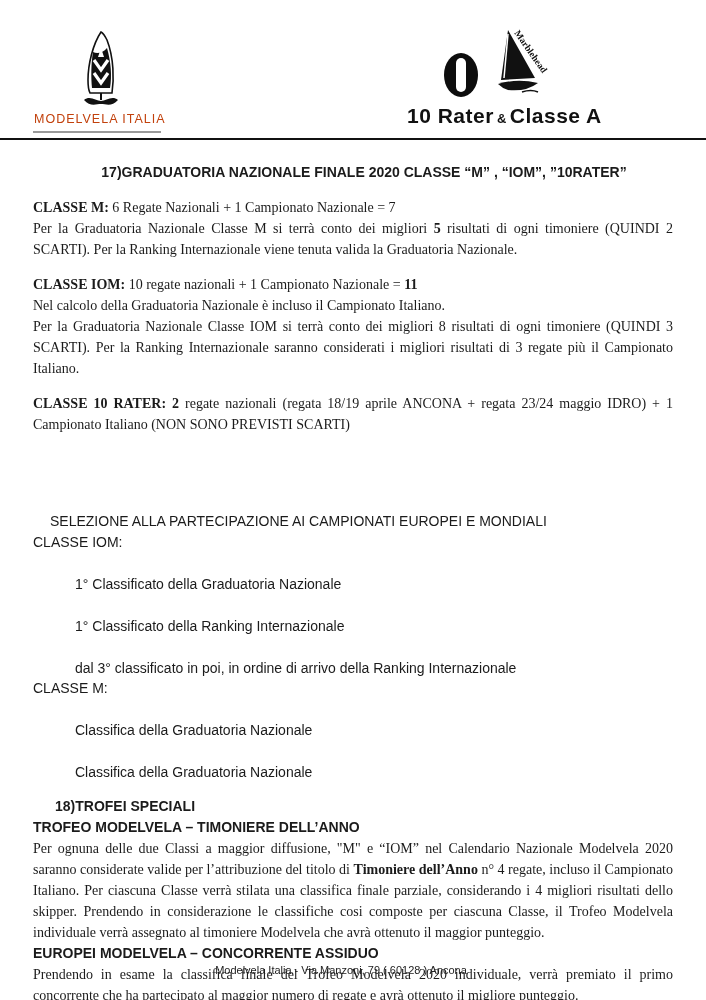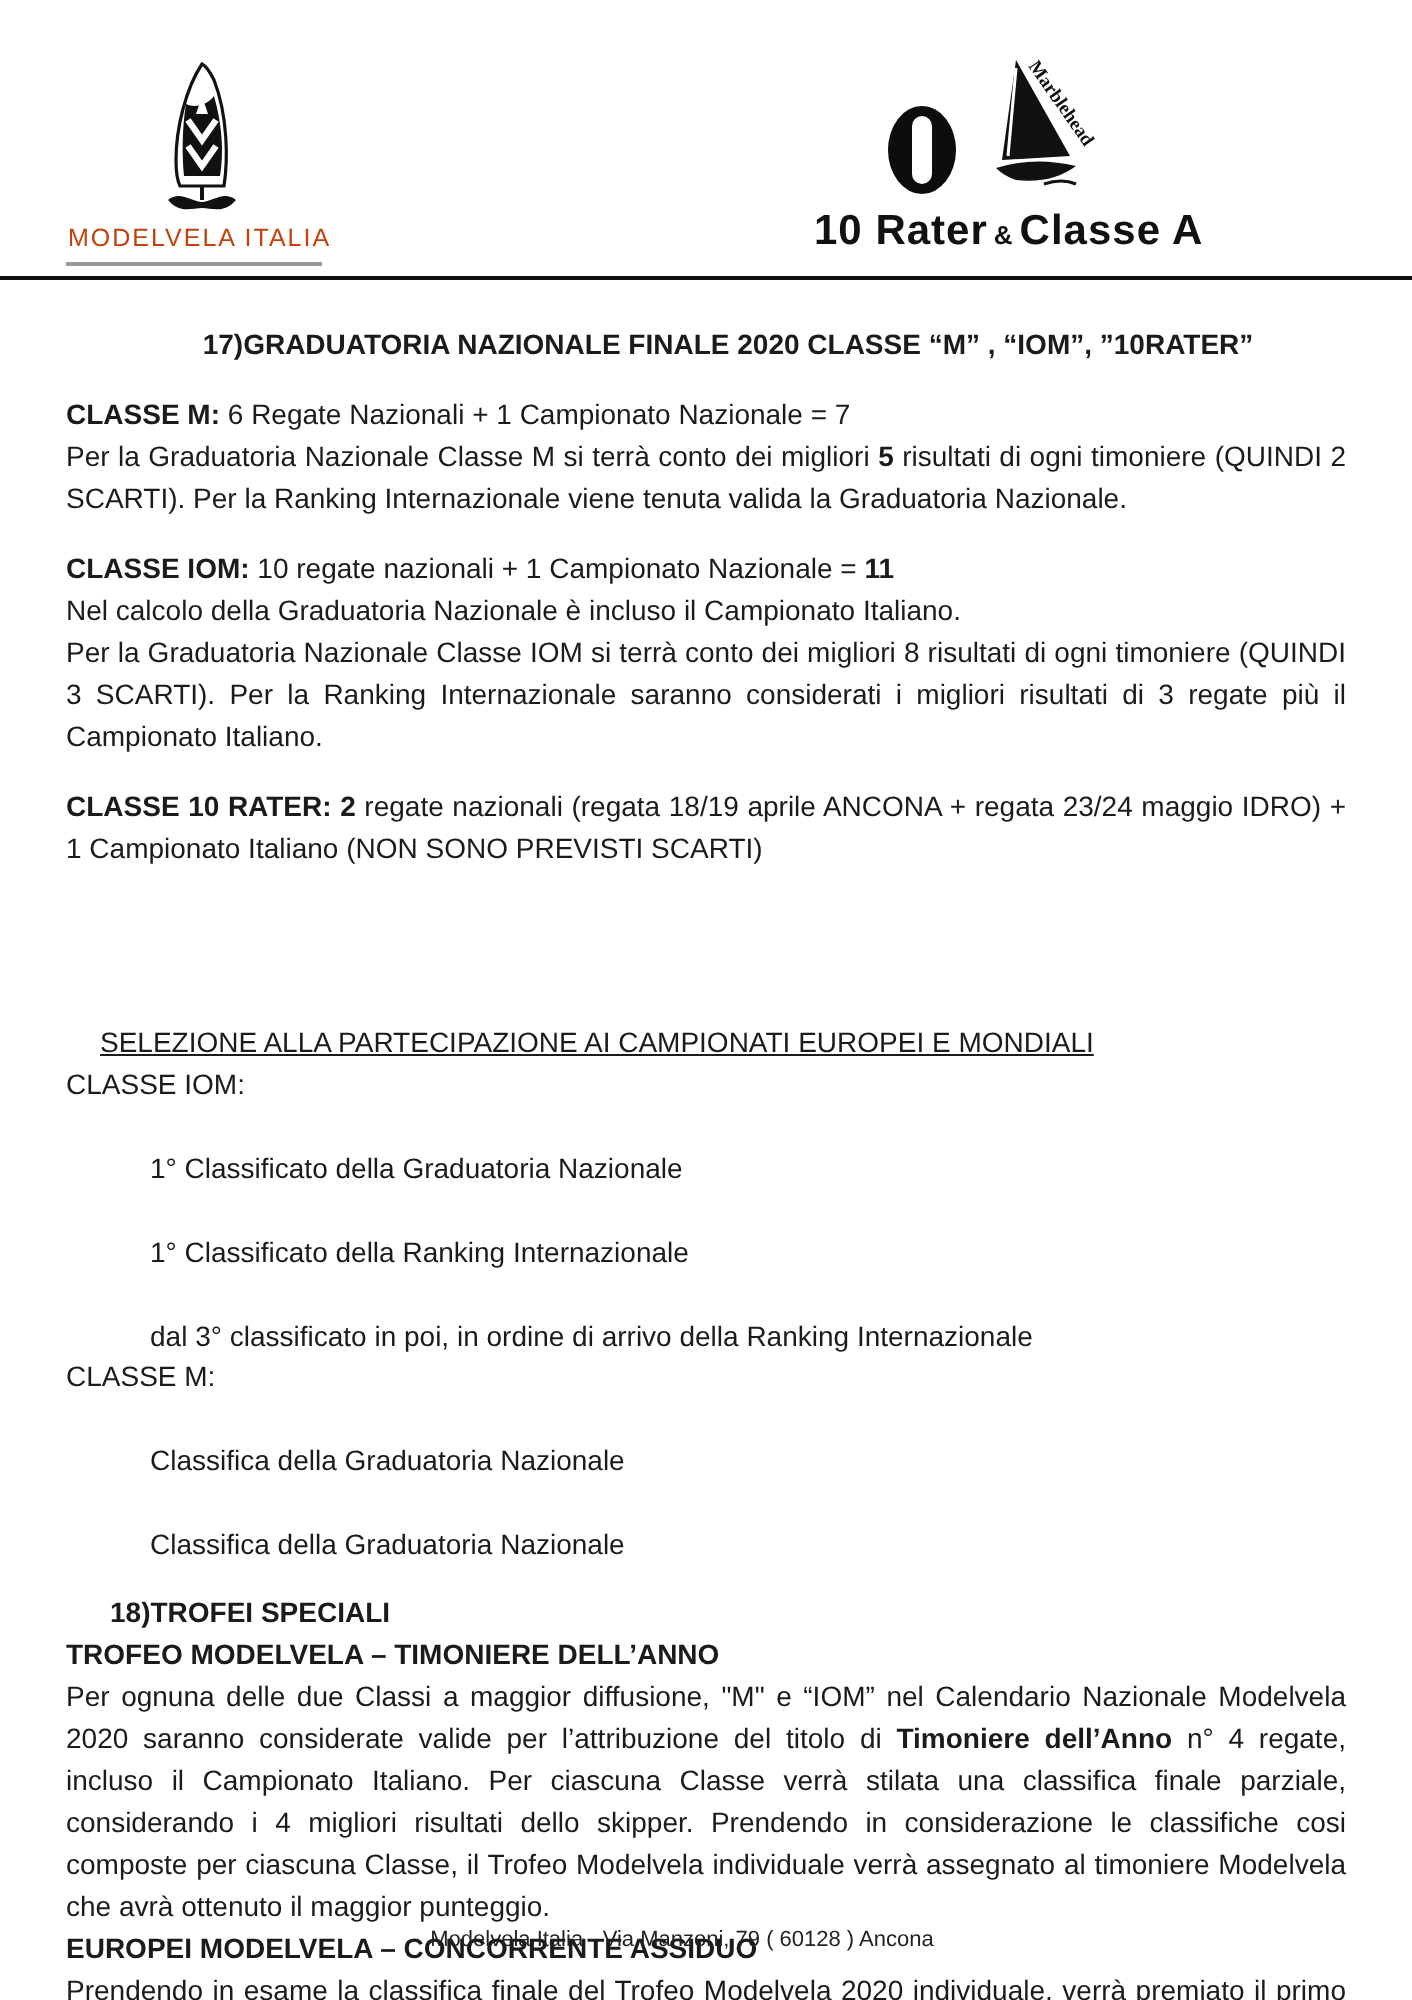--- a/index.html
+++ b/index.html
@@ -19,22 +19,22 @@
   .org-underline{position:absolute;left:33px;top:131px;width:128px;height:2px;background:#9a9a9a;}
   .iom-icon{position:absolute;left:443px;top:52px;}
   .mh-icon{position:absolute;left:478px;top:26px;}
   .right-title{position:absolute;left:407px;top:104px;font-weight:bold;font-size:21px;letter-spacing:.5px;color:#111;white-space:nowrap;}
   .right-title .amp{font-size:13px;font-weight:bold;margin:0 3px;}
   .header-divider{position:absolute;left:0;top:138px;width:706px;height:2px;background:#111;}
   
   .content{position:absolute;top:140px;left:0;width:706px;padding:0 33px;box-sizing:border-box;font-size:14px;line-height:21px;}
   .h-num{font-weight:bold;padding-left:22px;}
   .heading-17{margin-top:22px;text-align:center;}
-  .para{text-align:justify;margin-top:14px;}
-  .selezione-heading{margin-top:76px;padding-left:17px;text-decoration:underline;}
+  .para{text-align:justify;margin-top:14px;font-family:Liberation Serif, serif;}
+  .selezione-heading{margin-top:76px;padding-left:17px;}
   .sel-list{line-height:20px;}
   .sel-label{}
   .sel-item{padding-left:42px;margin-top:22px;}
   .heading-18{margin-top:14px;}
   .trofeo-title{font-weight:bold;margin-top:0;}
   .trofeo-para{text-align:justify;margin-top:0;}
   b{font-weight:bold;}
   
   .footer{position:absolute;left:0;top:964px;width:682px;text-align:center;font-size:11px;color:#222;}
 </style>

